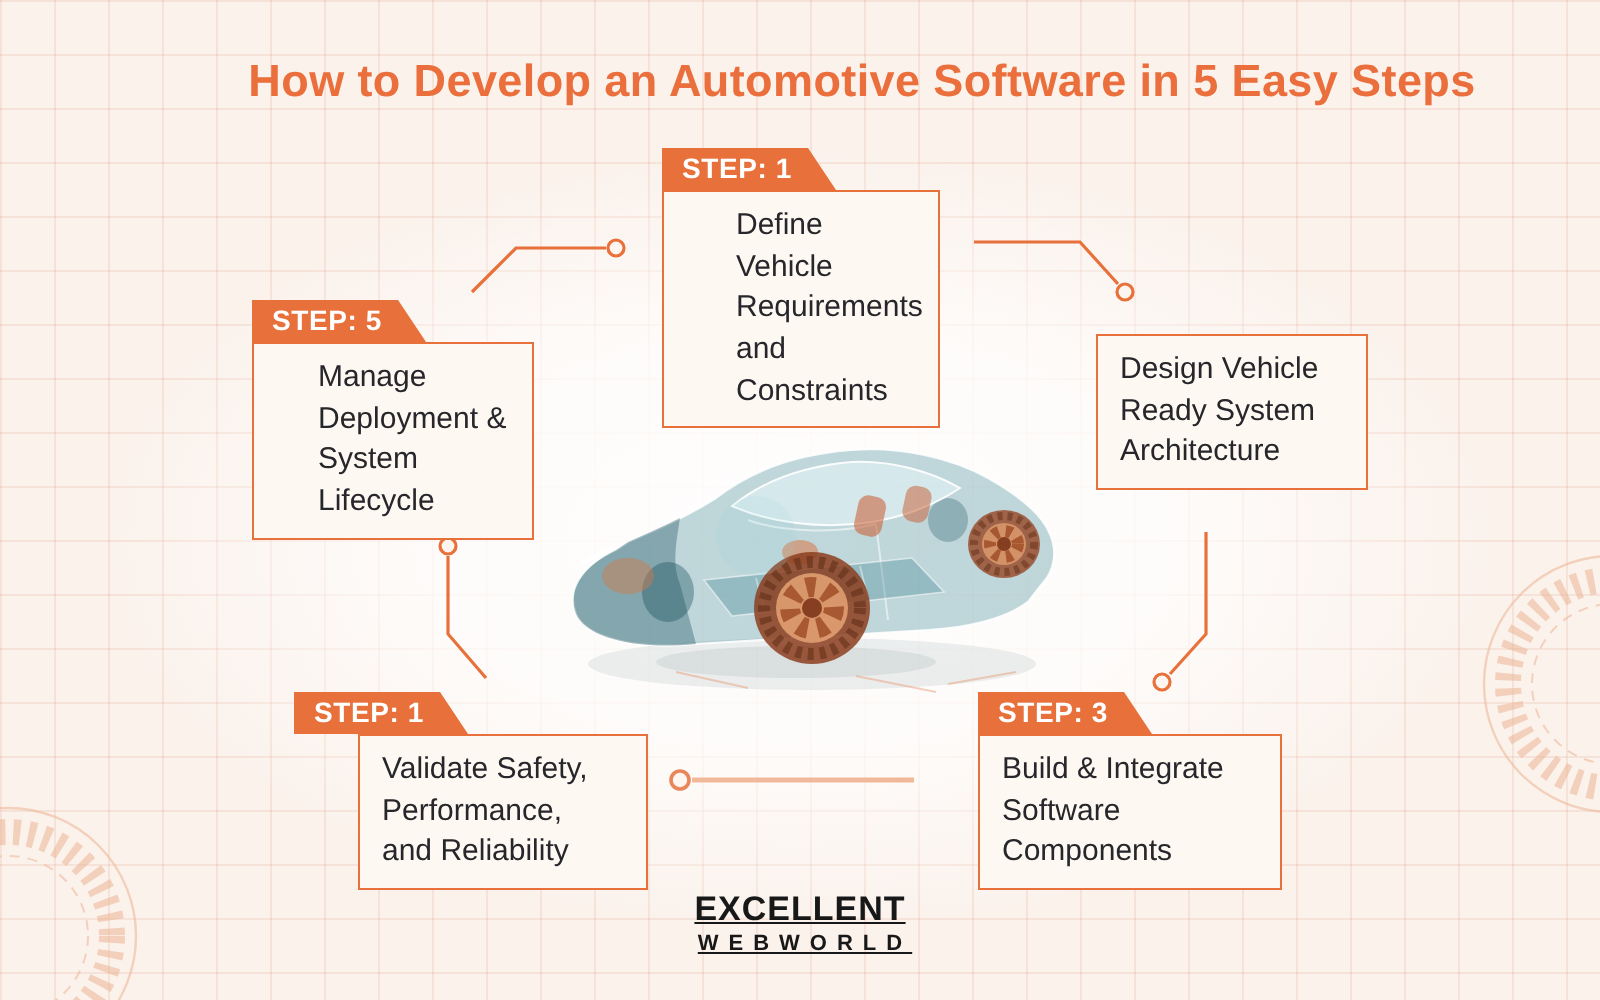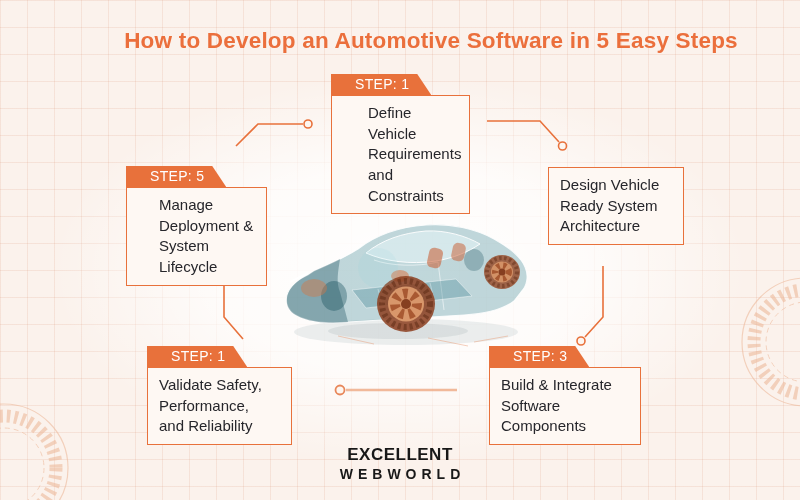--- a/index.html
+++ b/index.html
@@ -19,42 +19,42 @@
   .gear{position:absolute;z-index:2;opacity:0.6;}
   #gear-right{left:736px;top:272px;width:140px;height:140px;}
   #gear-bottom-left{left:-66px;top:398px;width:140px;height:140px;}
   #title{
     position:absolute;z-index:5;left:0;top:28px;width:800px;text-align:center;
     font-size:22.5px;font-weight:700;color:#EB6F3C;letter-spacing:0.2px;margin-left:31px;
   }
   .step{position:absolute;z-index:6;}
   .step-tab{
     display:inline-block;background:#E8713B;color:#fff;
-    font-size:14px;font-weight:400;letter-spacing:0.3px;
-    padding:2px 22px 3px 24px;height:16px;line-height:16px;
+    font-size:14px;font-weight:700;letter-spacing:0.3px;
+    padding:2px 22px 3px 10px;height:16px;line-height:16px;
     clip-path:polygon(0 0, calc(100% - 14px) 0, 100% 100%, 0 100%);
   }
   .step-box{
     border:1.6px solid #E8713B;background:#FEF8F3;
     padding:7px 11px;box-sizing:border-box;
     font-size:15px;font-weight:500;line-height:1.38;color:#26262B;
     white-space:pre-line;
   }
   #step1{left:331px;top:74px;} #step1 .step-box{width:139px;min-height:75px;padding-left:36px;}
   #step2{left:548px;top:167px;} #step2 .step-box{width:136px;min-height:74px;}
   #step3{left:489px;top:346px;} #step3 .step-box{width:152px;min-height:78px;}
-  #step4{left:147px;top:346px;} #step4 .step-box{width:145px;min-height:78px;}
-  #step5{left:126px;top:166px;} #step5 .step-box{width:141px;min-height:74px;padding-left:32px;}
+  #step4{left:147px;top:346px;} #step4 .step-box{width:145px;min-height:78px;margin-left:32px;}
+  #step5{left:126px;top:150px;} #step5 .step-box{width:141px;min-height:74px;padding-left:32px;}
   #connectors{position:absolute;left:0;top:0;z-index:4;pointer-events:none;}
   #car{position:absolute;left:278px;top:210px;width:262px;height:145px;z-index:3;}
   #logo{
-    position:absolute;z-index:6;left:0;top:445px;width:800px;text-align:center;color:#181818;
+    position:absolute;z-index:6;left:0;top:445px;width:800px;text-align:center;color:#181818;text-decoration:underline;
   }
   #logo .l1{font-size:17px;font-weight:800;letter-spacing:0.5px;}
-  #logo .l2{font-size:14px;font-weight:600;letter-spacing:5px;margin-top:1px;text-indent:5px;}
+  #logo .l2{font-size:11px;font-weight:600;letter-spacing:5px;margin-top:1px;text-indent:5px;}
 </style>
 </head>
 <body>
 
 <div id="stage">
 
   <div id="wash"></div>
 
   <svg id="gear-right" class="gear" viewBox="-70 -70 140 140">
     <circle r="64" fill="none" stroke="#EDBA9C" stroke-width="1.2"></circle>

